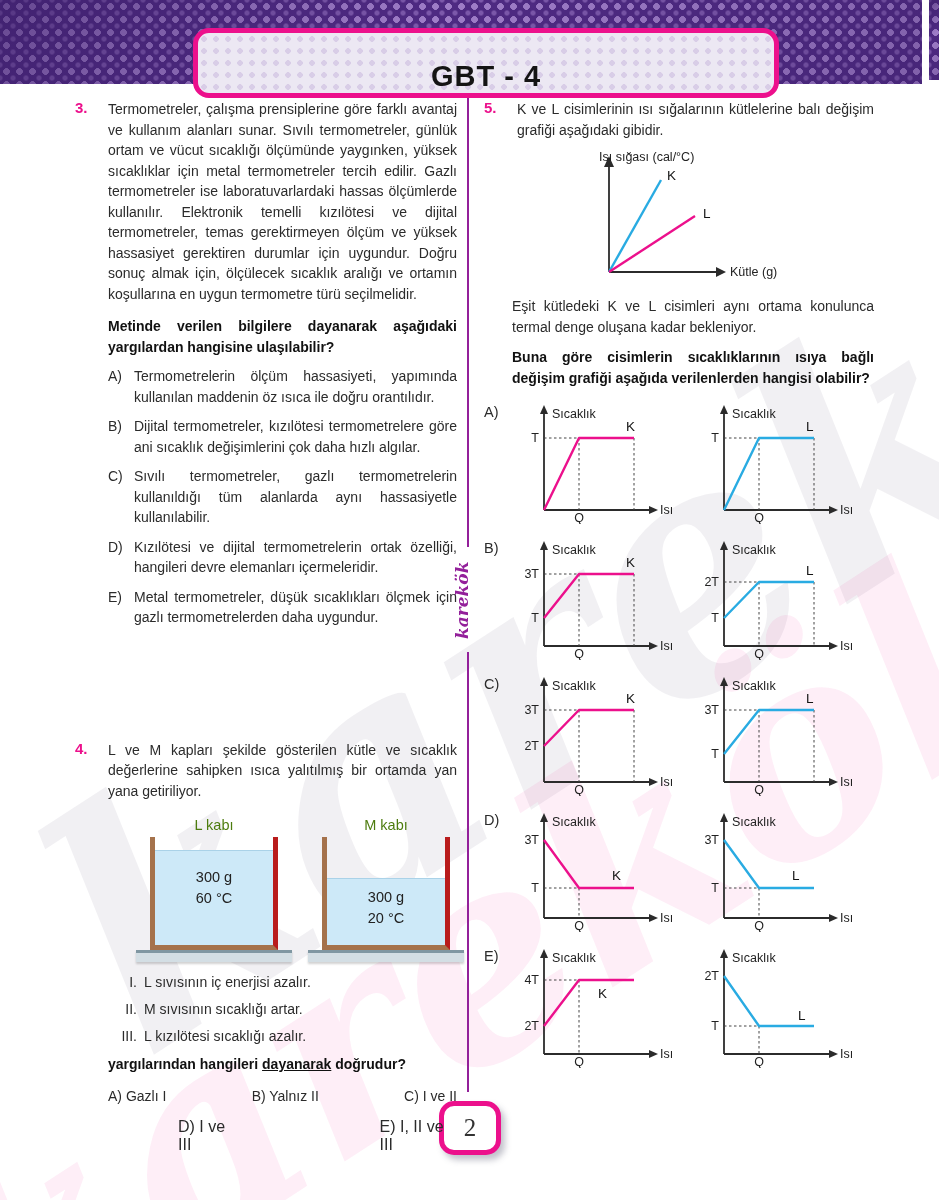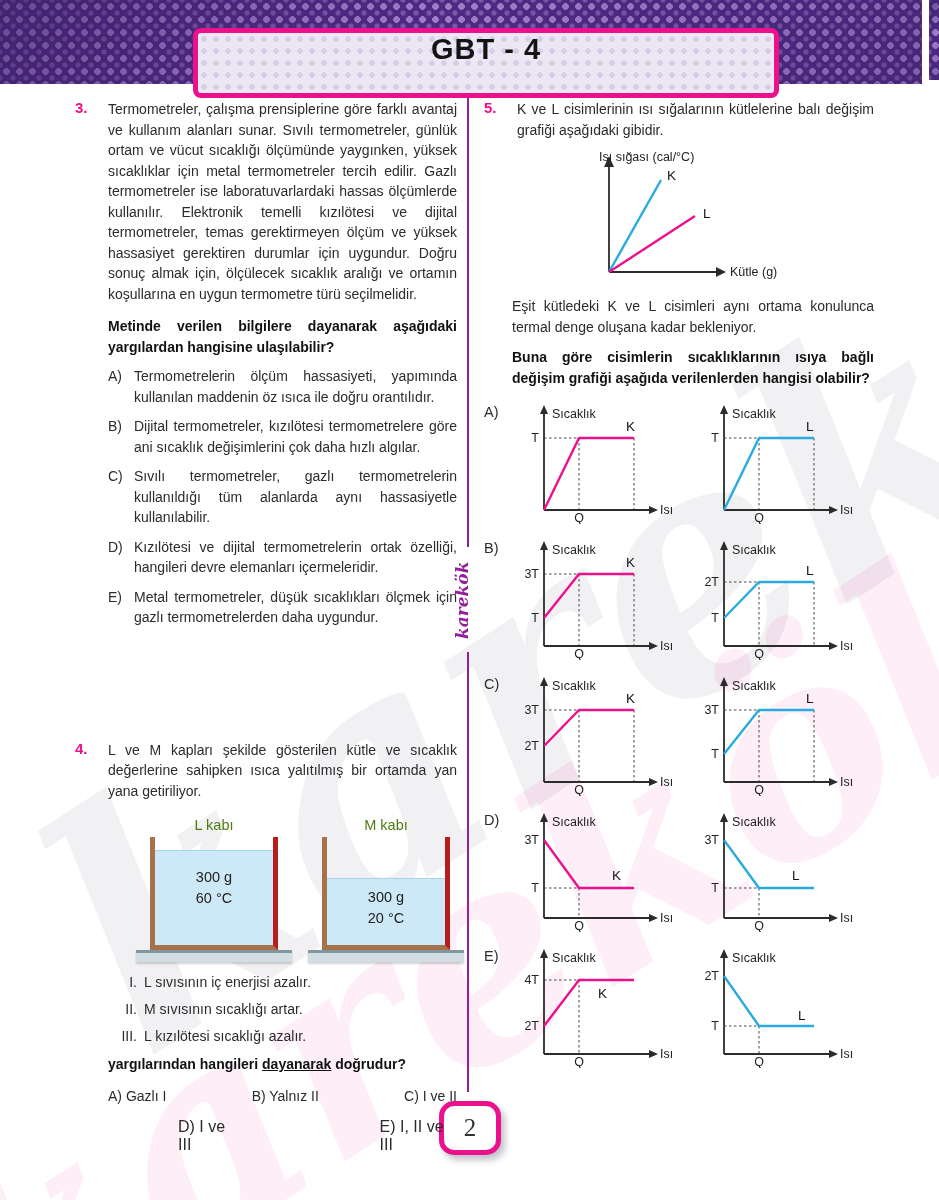--- a/index.html
+++ b/index.html
@@ -19,22 +19,22 @@
     background-size:100% 100%,13px 13px,13px 13px;
     background-position:0 0,0 0,6.5px 6.5px;
   }
   .band-main{left:0;width:922px;height:84px;}
   .band-strip{left:929px;width:10px;height:80px;}
   .gbt-box{
     position:absolute;left:193px;top:28px;width:576px;height:60px;
     background-color:#ece8f3;
     background-image:radial-gradient(circle, rgba(196,178,219,.5) 0 2.6px, transparent 3px);
     background-size:12px 12px;
-    border:5px solid #EC108C;border-radius:8px;
-    display:flex;align-items:flex-start;justify-content:center;
+    border:5px solid #EC108C;border-radius:16px;
+    display:flex;align-items:flex-end;justify-content:center;
     z-index:3;
   }
   .gbt-title{font-weight:bold;font-size:29px;letter-spacing:1px;color:#141414;}
   
   .wm{position:absolute;z-index:0;font-family:"DejaVu Serif",serif;font-style:italic;font-weight:bold;pointer-events:none;white-space:nowrap;}
   .wm-gray{left:-40px;top:360px;font-size:330px;color:rgba(120,110,140,0.10);transform:rotate(-33deg);}
   .wm-pink{left:-140px;top:780px;font-size:280px;color:rgba(236,16,140,0.07);transform:rotate(-33deg);}
   
   .vdiv{position:absolute;left:467px;width:2px;background:#93209a;z-index:1;}
   .vdiv-top{top:92px;height:455px;}

